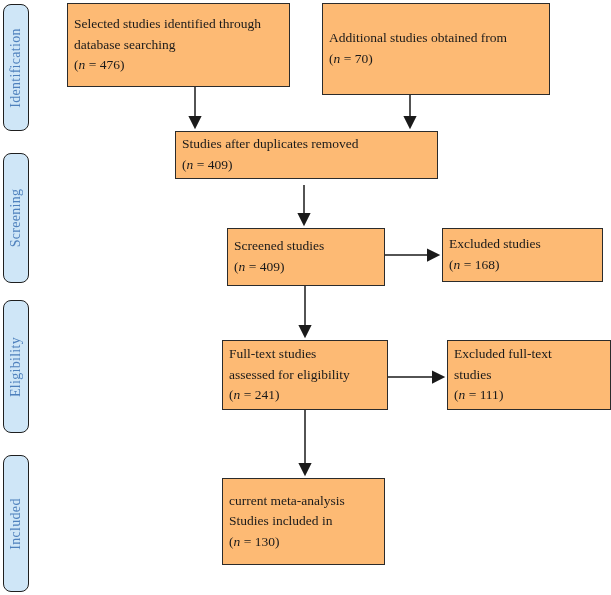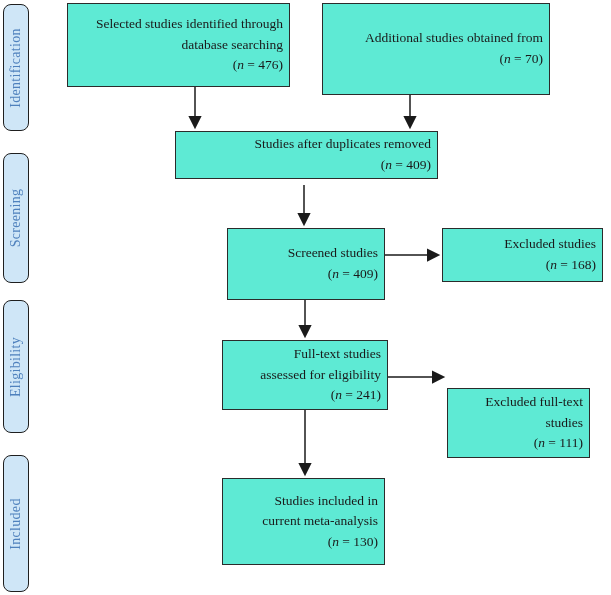--- a/index.html
+++ b/index.html
@@ -37,39 +37,39 @@
     letter-spacing: 0.3px;
   }
   .stage-identification { top: 4px;  height: 127px; }
   .stage-screening      { top: 153px; height: 130px; }
   .stage-eligibility    { top: 300px; height: 133px; }
   .stage-included       { top: 455px; height: 137px; }
 
   
   .box {
     position: absolute;
-    background: #5eead4;
+    background: #fdba74;
     border: 1.4px solid #2b2b2b;
     box-sizing: border-box;
     display: flex;
     flex-direction: column;
     justify-content: center;
-    align-items: flex-end;
+    align-items: flex-start;
     text-align: center;
     font-size: 13.5px;
     line-height: 1.52;
     padding: 2px 6px;
   }
   .box-identified   { left: 67px;  top: 3px;   width: 223px; height: 84px; }
   .box-additional   { left: 322px; top: 3px;   width: 228px; height: 92px; }
   .box-deduplicated { left: 175px; top: 131px; width: 263px; height: 48px; }
-  .box-screened     { left: 227px; top: 228px; width: 158px; height: 72px; }
+  .box-screened     { left: 227px; top: 228px; width: 158px; height: 58px; }
   .box-excluded-screened { left: 442px; top: 228px; width: 161px; height: 54px; }
   .box-fulltext     { left: 222px; top: 340px; width: 166px; height: 70px; }
-  .box-excluded-fulltext { left: 447px; top: 340px; width: 143px; height: 70px; margin-top: 48px; }
+  .box-excluded-fulltext { left: 447px; top: 340px; width: 164px; height: 70px; }
   .box-included     { left: 222px; top: 478px; width: 163px; height: 87px; }
 
   .nline i { font-style: italic; }
 
   
   svg.arrows {
     position: absolute;
     left: 0;
     top: 0;
     width: 611px;
@@ -146,18 +146,18 @@
     <div class="nline"><span>(</span><i>n</i><span> = </span><span>241</span><span>)</span></div>
   </div>
 
   <div class="box box-excluded-fulltext">
     <div>Excluded full-text</div>
     <div>studies</div>
     <div class="nline"><span>(</span><i>n</i><span> = </span><span>111</span><span>)</span></div>
   </div>
 
   <div class="box box-included">
+    <div>current meta-analysis</div>
     <div>Studies included in</div>
-    <div>current meta-analysis</div>
     <div class="nline"><span>(</span><i>n</i><span> = </span><span>130</span><span>)</span></div>
   </div>
 
 </div>
 
 </body></html>

